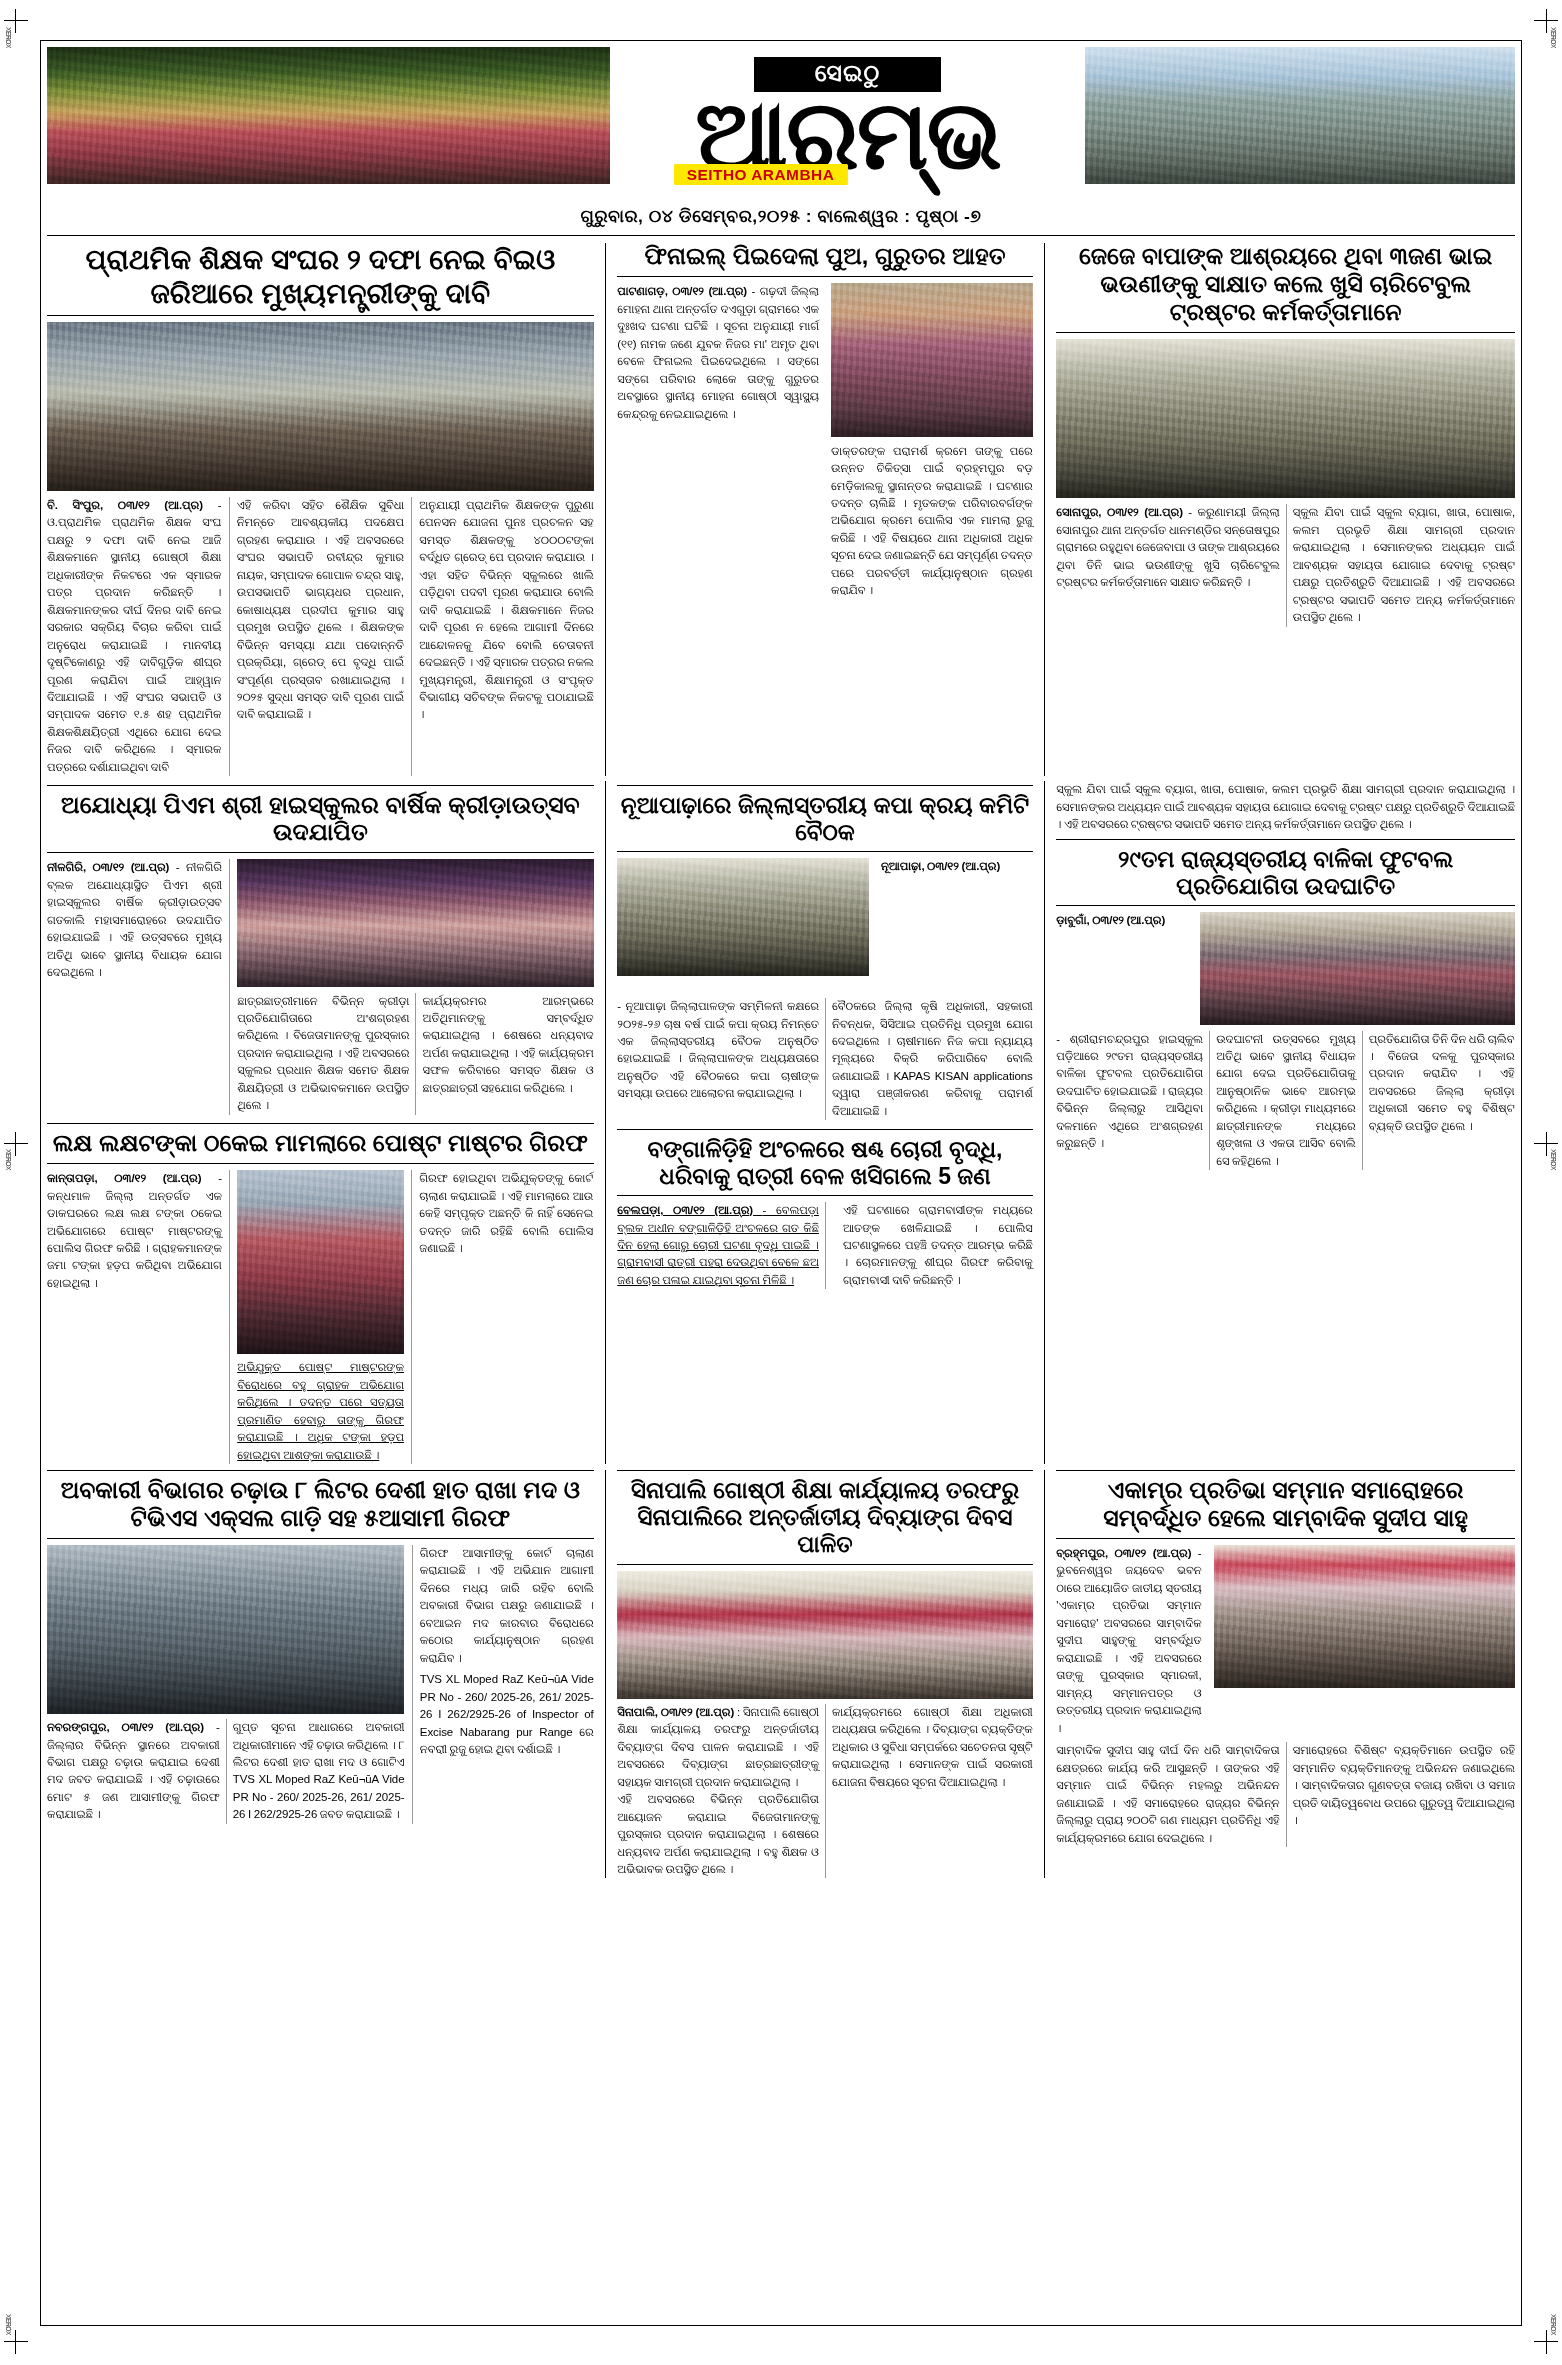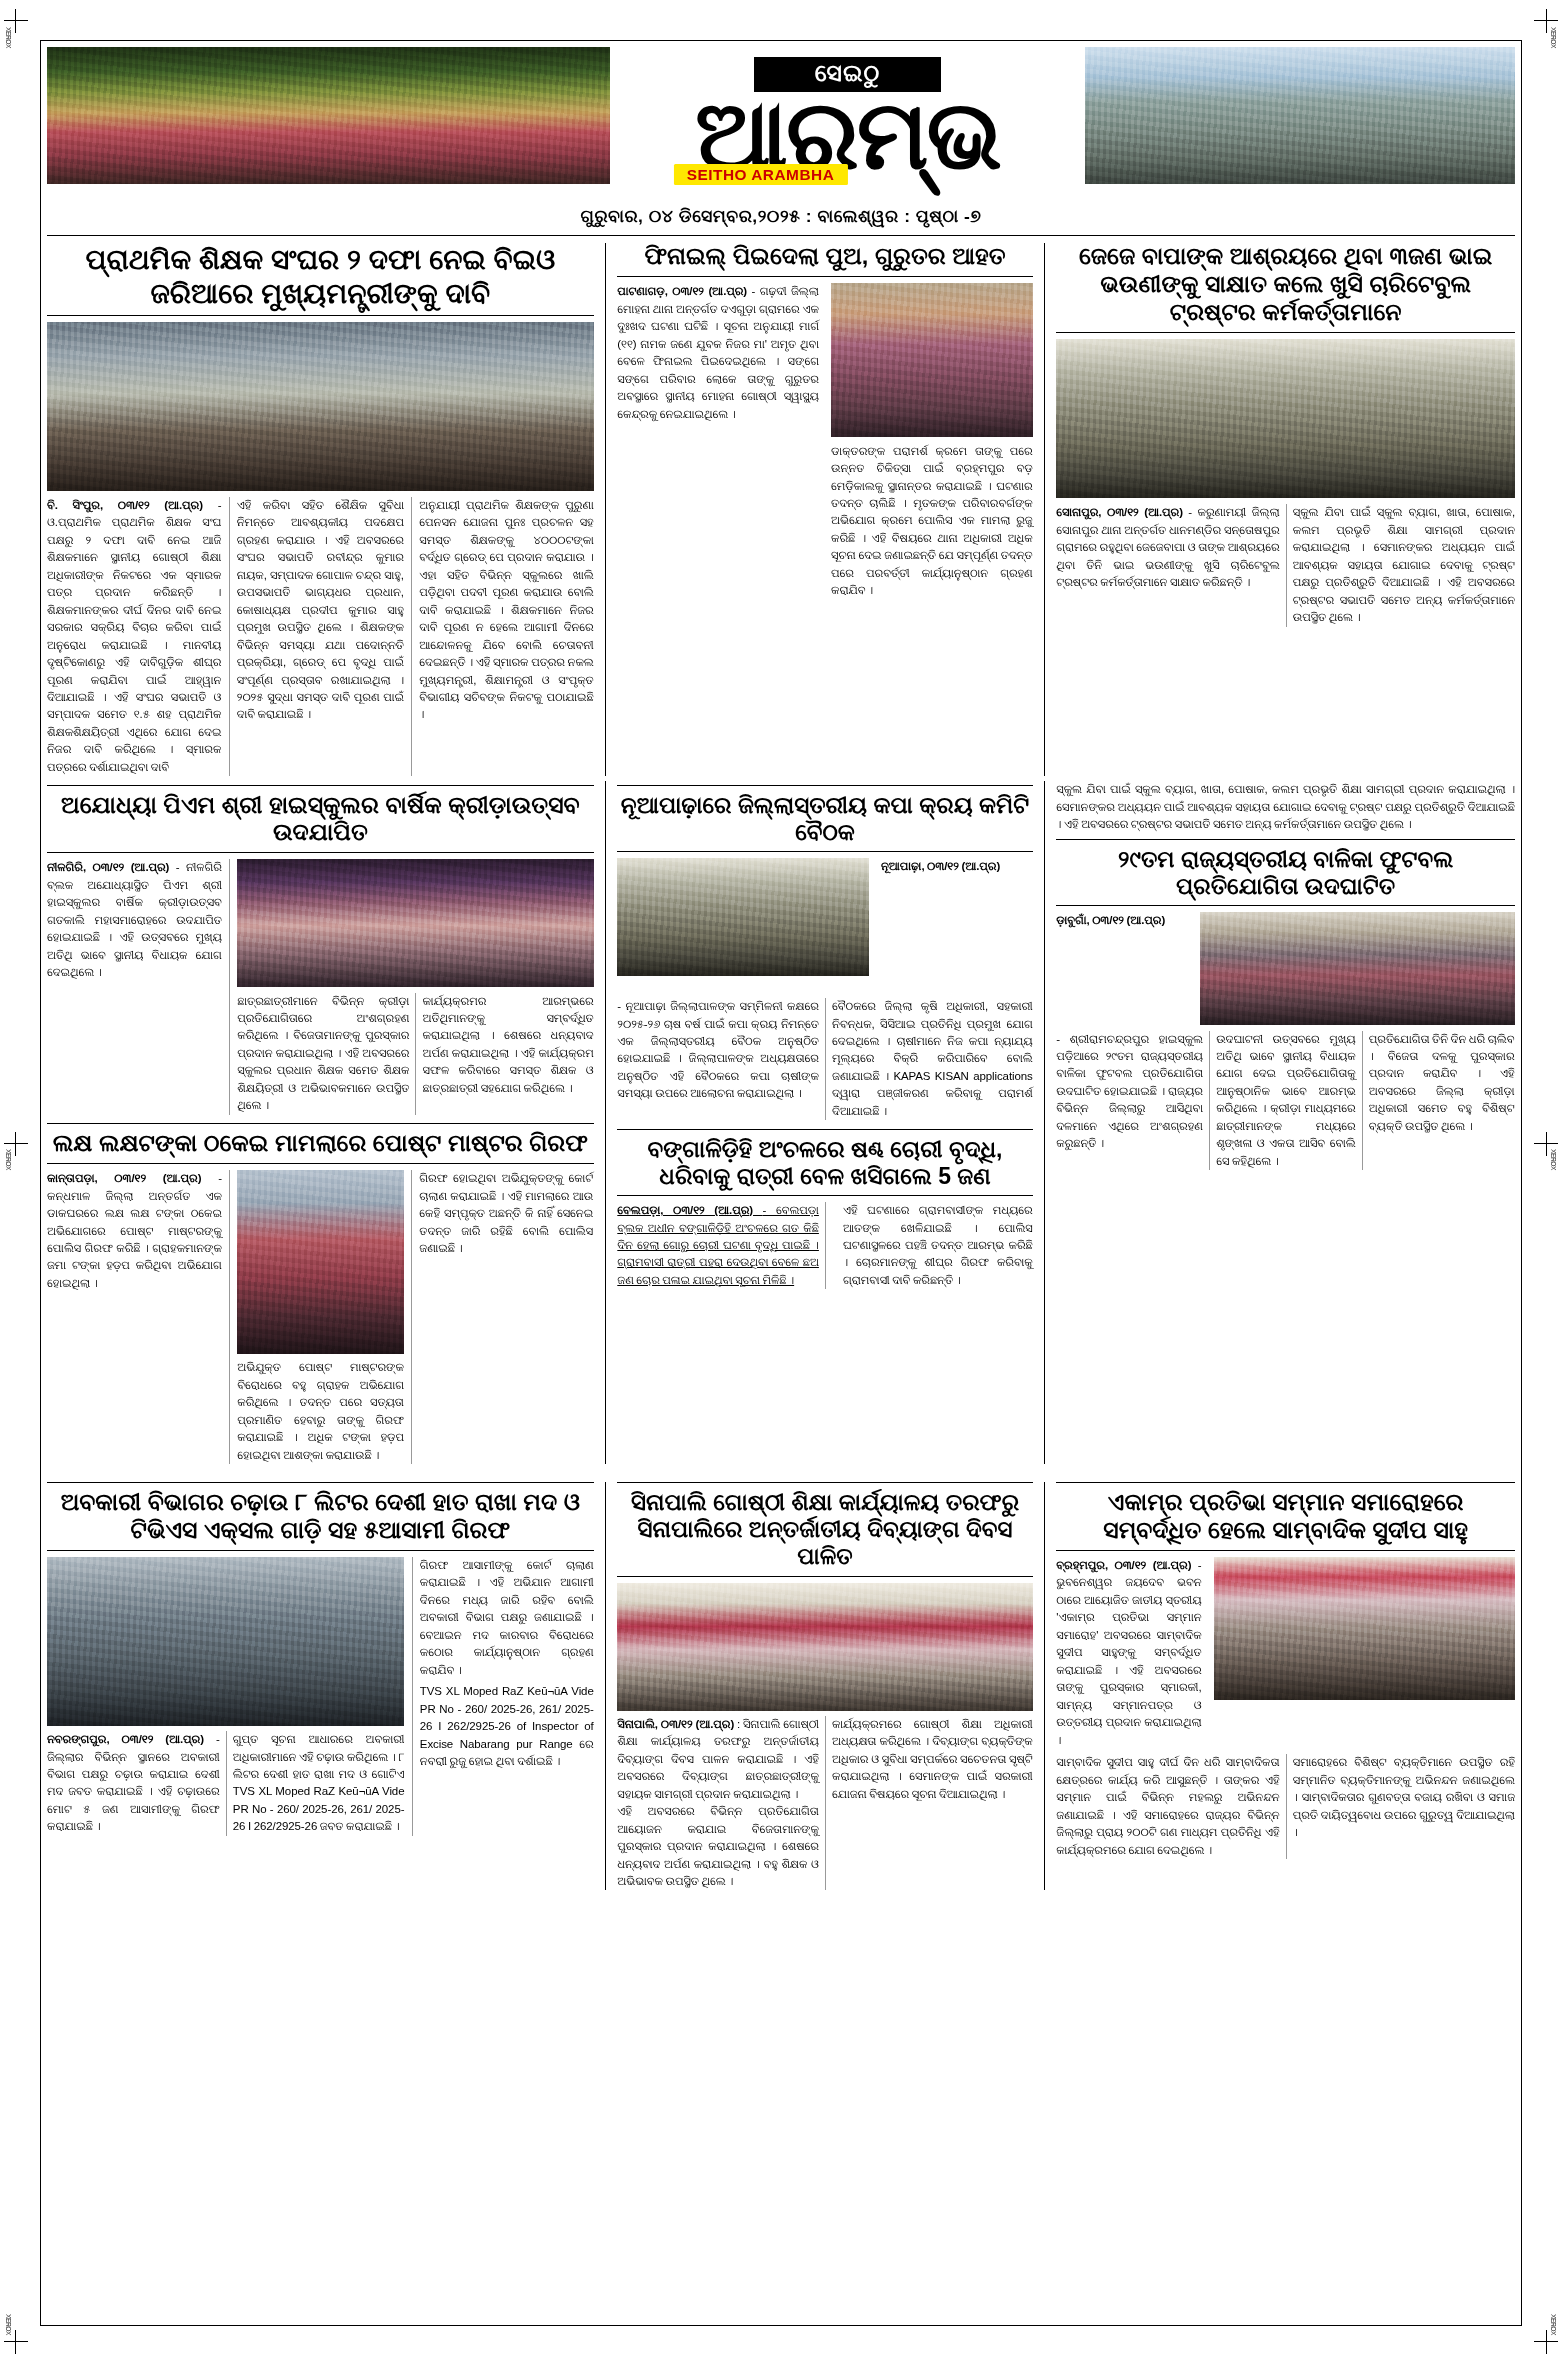--- a/index.html
+++ b/index.html
@@ -263,21 +263,21 @@
 
         <div class="sep" style="margin:8.2px 0 6.1px;"></div>
 
         <div>
           <div class="hl hl-lg">ଲକ୍ଷ ଲକ୍ଷଟଙ୍କା ଠକେଇ ମାମଲାରେ ପୋଷ୍ଟ ମାଷ୍ଟର ଗିରଫ</div>
           <div class="rule"></div>
           <div class="row">
             <div style="width:33.3%;padding-right:7.2px;box-sizing:border-box;">
               <div class="body"><span class="dateline">କାନ୍ତାପଡ଼ା, ୦୩/୧୨ (ଆ.ପ୍ର)</span> <span>- କନ୍ଧମାଳ ଜିଲ୍ଲା ଅନ୍ତର୍ଗତ ଏକ ଡାକଘରରେ ଲକ୍ଷ ଲକ୍ଷ ଟଙ୍କା ଠକେଇ ଅଭିଯୋଗରେ ପୋଷ୍ଟ ମାଷ୍ଟରଙ୍କୁ ପୋଲିସ ଗିରଫ କରିଛି । ଗ୍ରାହକମାନଙ୍କ ଜମା ଟଙ୍କା ହଡ଼ପ କରିଥିବା ଅଭିଯୋଗ ହୋଇଥିଲା ।</span></div>
             </div>
-            <div style="width:33.3%;padding:0 7.2px;box-sizing:border-box;border-left:0.5px solid #999;">
+            <div style="width:33.3%;padding:0 7.2px;box-sizing:border-box;border-left:0.5px solid #999;text-decoration:underline;">
               <div class="photo ph-man" style="height:184px;width:100%;margin-bottom:5.1px;"></div>
               <div class="body">ଅଭିଯୁକ୍ତ ପୋଷ୍ଟ ମାଷ୍ଟରଙ୍କ ବିରୋଧରେ ବହୁ ଗ୍ରାହକ ଅଭିଯୋଗ କରିଥିଲେ । ତଦନ୍ତ ପରେ ସତ୍ୟତା ପ୍ରମାଣିତ ହେବାରୁ ତାଙ୍କୁ ଗିରଫ କରାଯାଇଛି । ଅଧିକ ଟଙ୍କା ହଡ଼ପ ହୋଇଥିବା ଆଶଙ୍କା କରାଯାଉଛି ।</div>
             </div>
             <div style="width:33.3%;padding-left:7.2px;box-sizing:border-box;border-left:0.5px solid #999;">
               <div class="body">ଗିରଫ ହୋଇଥିବା ଅଭିଯୁକ୍ତଙ୍କୁ କୋର୍ଟ ଚାଲାଣ କରାଯାଇଛି । ଏହି ମାମଲାରେ ଆଉ କେହି ସମ୍ପୃକ୍ତ ଅଛନ୍ତି କି ନାହିଁ ସେନେଇ ତଦନ୍ତ ଜାରି ରହିଛି ବୋଲି ପୋଲିସ ଜଣାଇଛି ।</div>
             </div>
           </div>
         </div>
       </div>
 
@@ -346,21 +346,21 @@
               <div class="body">ଉଦଘାଟନୀ ଉତ୍ସବରେ ମୁଖ୍ୟ ଅତିଥି ଭାବେ ସ୍ଥାନୀୟ ବିଧାୟକ ଯୋଗ ଦେଇ ପ୍ରତିଯୋଗିତାକୁ ଆନୁଷ୍ଠାନିକ ଭାବେ ଆରମ୍ଭ କରିଥିଲେ । କ୍ରୀଡ଼ା ମାଧ୍ୟମରେ ଛାତ୍ରୀମାନଙ୍କ ମଧ୍ୟରେ ଶୃଙ୍ଖଳା ଓ ଏକତା ଆସିବ ବୋଲି ସେ କହିଥିଲେ ।</div>
             </div>
             <div style="width:33.3%;padding-left:6.1px;box-sizing:border-box;border-left:0.5px solid #999;">
               <div class="body">ପ୍ରତିଯୋଗିତା ତିନି ଦିନ ଧରି ଚାଲିବ । ବିଜେତା ଦଳକୁ ପୁରସ୍କାର ପ୍ରଦାନ କରାଯିବ । ଏହି ଅବସରରେ ଜିଲ୍ଲା କ୍ରୀଡ଼ା ଅଧିକାରୀ ସମେତ ବହୁ ବିଶିଷ୍ଟ ବ୍ୟକ୍ତି ଉପସ୍ଥିତ ଥିଲେ ।</div>
             </div>
           </div>
         </div>
       </div>
     </div>
 
-    <div class="row" style="margin-top:18px;">
+    <div class="row" style="margin-top:6px;">
 
       <div style="width:558px;padding-right:11.3px;box-sizing:border-box;">
         <div class="sep" style="margin:0 0 6.1px;"></div>
         <div class="hl hl-lg">ଅବକାରୀ ବିଭାଗର ଚଢ଼ାଉ ୮ ଲିଟର ଦେଶୀ ହାତ ରାଖା ମଦ ଓ ଟିଭିଏସ ଏକ୍ସଲ ଗାଡ଼ି ସହ ୫ଆସାମୀ ଗିରଫ</div>
         <div class="rule"></div>
         <div class="row">
           <div style="width:66.7%;padding-right:7.2px;box-sizing:border-box;">
             <div class="photo ph-police" style="height:169px;width:100%;margin-bottom:5.1px;"></div>
             <div class="row">
               <div style="width:50%;padding-right:6.1px;box-sizing:border-box;">

